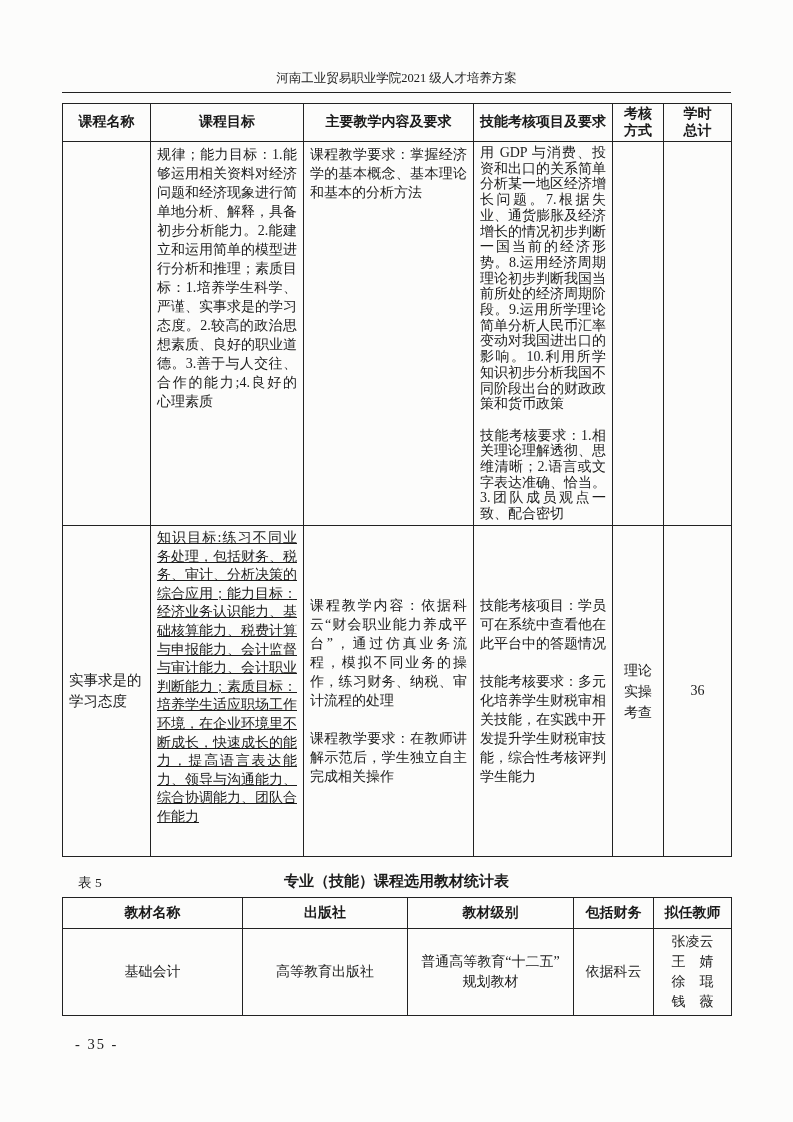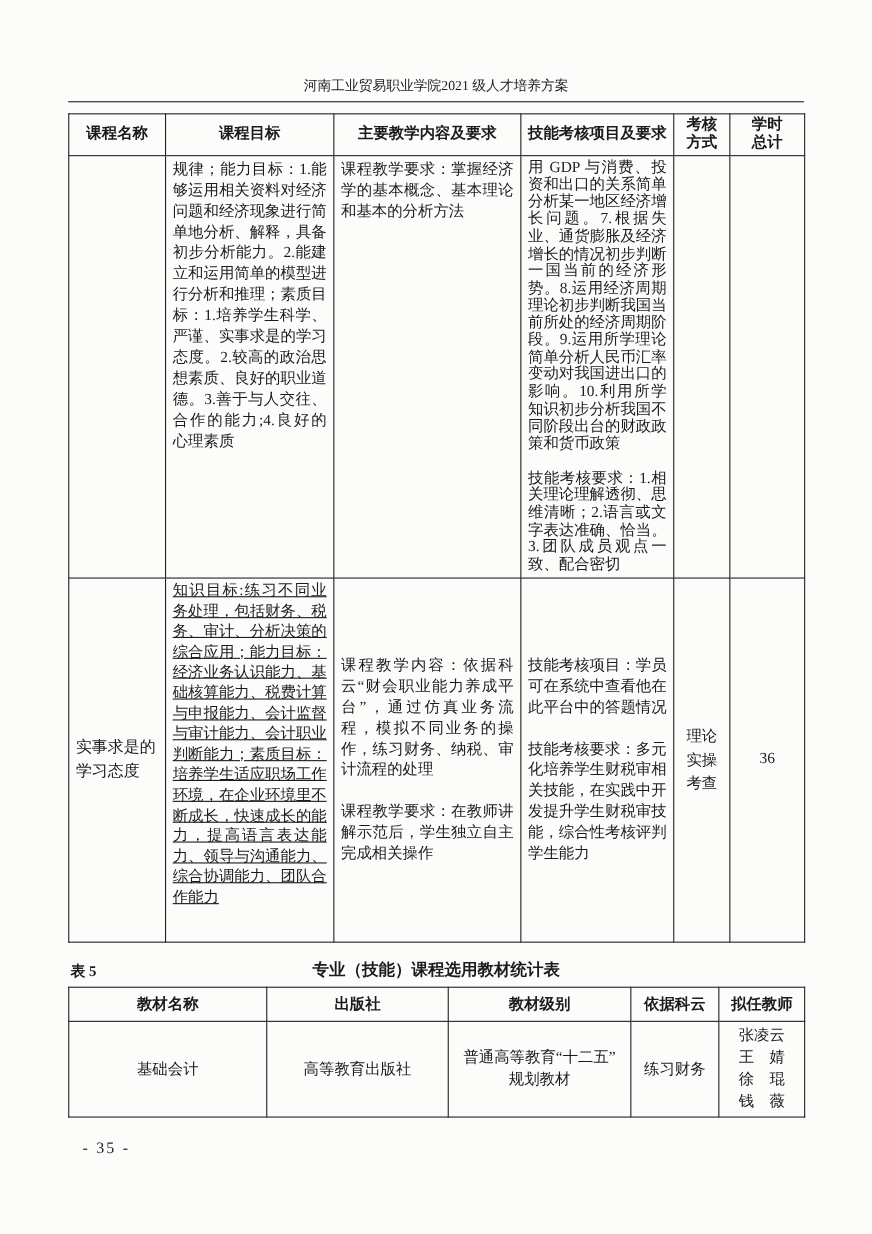--- a/index.html
+++ b/index.html
@@ -45,22 +45,22 @@
     line-height:21px; font-size:14.5px;
   }
   .c-method { text-align:center; vertical-align:middle !important; line-height:21px; }
   .c-hours  { text-align:center; vertical-align:middle !important; }
   
   .t5-caption {
     position:absolute; top:872px; left:62px; width:669px;
     text-align:center; font-weight:bold; font-size:15px;
   }
   .t5-label {
-    position:absolute; left:2px; top:2px;
-    font-weight:bold; font-size:13.5px;
+    position:absolute; left:16px; top:2px;
+    font-weight:normal; font-size:13.5px;
   }
   
   .t5-table {
     position:absolute; top:897px; left:62px; width:669px;
     font-size:14px; border:1.5px solid #222;
   }
   .t5-table th, .t5-table td { border:1px solid #222; overflow:hidden; }
   .t5-table thead tr { height:31px; }
   .t5-table thead th {
     font-weight:bold; text-align:center; vertical-align:middle;
@@ -144,31 +144,31 @@
       <col style="width:165px">
       <col style="width:166px">
     <col style="width:80px">
       <col style="width:78px">
   </colgroup>
   <thead>
     <tr>
       <th>教材名称</th>
       <th>出版社</th>
       <th>教材级别</th>
-      <th>依据科云</th>
+      <th>包括财务</th>
       <th>拟任教师</th>
     </tr>
   </thead>
   <tbody>
     <tr>
       <td>基础会计</td>
       <td>高等教育出版社</td>
       <td class="t5-level pre">普通高等教育“十二五”
 规划教材</td>
-      <td>练习财务</td>
+      <td>依据科云</td>
       <td class="t5-teachers pre">张凌云
 王　婧
 徐　琨
 钱　薇</td>
     </tr>
   </tbody>
 </table>
 
 <div class="page-footer">- 35 -</div>
 

